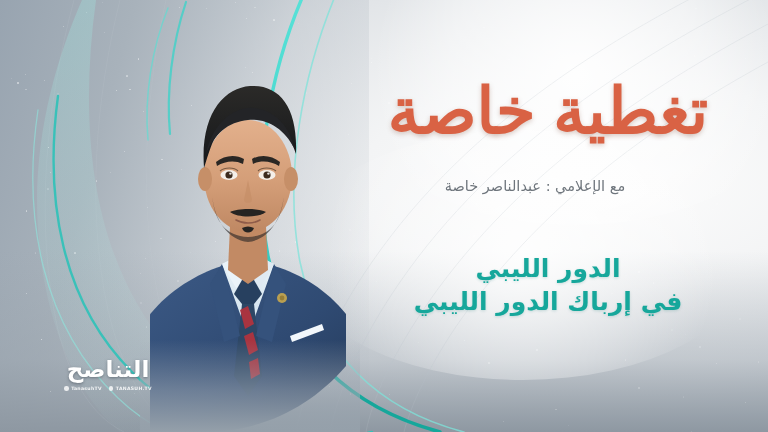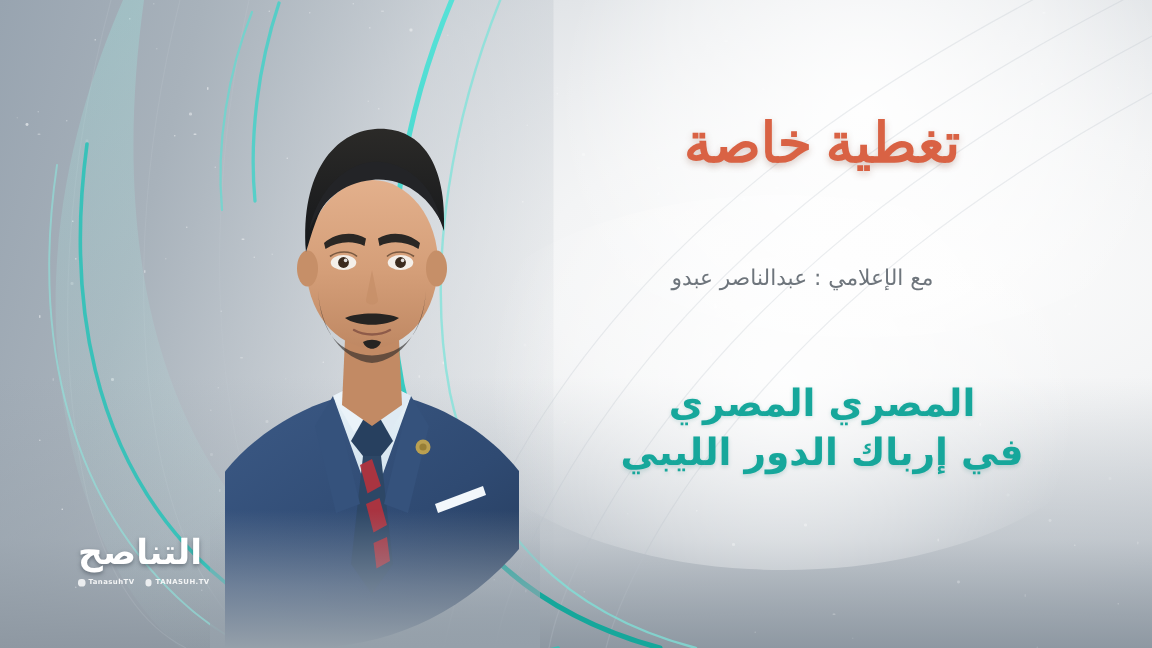--- a/index.html
+++ b/index.html
@@ -45,41 +45,41 @@
   .presenter svg{width:100%;height:100%;display:block;}
 
   
   .presenter-fade{position:absolute;left:140px;bottom:0;width:220px;height:92px;
     background:linear-gradient(0deg,#95a0aa 0%, rgba(160,170,180,.55) 45%, rgba(190,198,205,0) 100%);
     pointer-events:none;}
 
   
   .title{position:absolute;right:30px;top:76px;width:380px;text-align:center;
     direction:rtl;
-    font-family:Liberation Serif, serif;
-    font-size:37px;font-weight:bold;letter-spacing:-1px;
+    font-family:Liberation Sans, sans-serif;
+    font-size:64px;font-weight:bold;letter-spacing:-1px;
     color:#d96244;
     text-shadow:0 2px 5px rgba(140,90,70,.30);
     line-height:1.12;}
 
   .presenter-line{position:absolute;right:68px;top:178px;width:330px;text-align:center;
     direction:rtl;
     font-family:"DejaVu Sans",sans-serif;
     font-size:14.5px;font-weight:400;color:#6e757c;letter-spacing:.2px;}
 
   .topic{position:absolute;right:40px;top:252px;width:360px;text-align:center;
     direction:rtl;
     font-family:"DejaVu Sans",sans-serif;
     font-size:25px;font-weight:bold;color:#16a79b;line-height:1.32;
     text-shadow:0 1px 3px rgba(20,120,115,.20);}
   .topic .l2{display:block;}
 
   
   .logo{position:absolute;left:52px;top:358px;width:112px;height:46px;
-    display:flex;flex-direction:column;align-items:flex-start;justify-content:flex-start;}
+    display:flex;flex-direction:column;align-items:center;justify-content:flex-start;}
   .logo-mark{font-family:"DejaVu Sans",sans-serif;font-size:23px;font-weight:bold;
     color:#ffffff;direction:rtl;letter-spacing:0px;line-height:1;
     text-shadow:0 1px 3px rgba(60,70,80,.55);}
   .logo-sub{margin-top:5px;display:flex;align-items:center;gap:7px;
     font-family:"DejaVu Sans",sans-serif;font-size:4.6px;font-weight:bold;
     color:rgba(255,255,255,.88);letter-spacing:.3px;white-space:nowrap;}
   .logo-sub .dot{width:4.5px;height:4.5px;border-radius:50%;background:rgba(255,255,255,.8);
     display:inline-block;flex:0 0 auto;}
   .logo-sub .seg{display:flex;align-items:center;gap:2.5px;}
 </style>
@@ -380,24 +380,24 @@
         <path d="M 92 192 C 96 190, 100 190, 104 192 C 102 198, 94 198, 92 192 Z" fill="#262422"></path>
         <path d="M 62 158 C 64 184, 78 204, 98 206 C 118 204, 132 184, 134 158
                  C 132 186, 120 200, 98 201 C 76 200, 64 186, 62 158 Z" fill="#2b2926" opacity="0.62"></path>
       </g>
     </svg>
   </div>
   <div class="presenter-fade"></div>
 
   <div class="title">تغطية خاصة</div>
 
-  <div class="presenter-line">مع الإعلامي : عبدالناصر عبدو</div>
+  <div class="presenter-line">مع الإعلامي : عبدالناصر خاصة</div>
 
   <div class="topic">
-    <span class="l1">المصري المصري</span>
+    <span class="l1">الدور الليبي</span>
     <span class="l2">في إرباك الدور الليبي</span>
   </div>
 
   <div class="logo">
     <div class="logo-mark">التناصح</div>
     <div class="logo-sub">
       <span class="seg">
         <span class="dot"></span>
         <span>TanasuhTV</span>
       </span>

